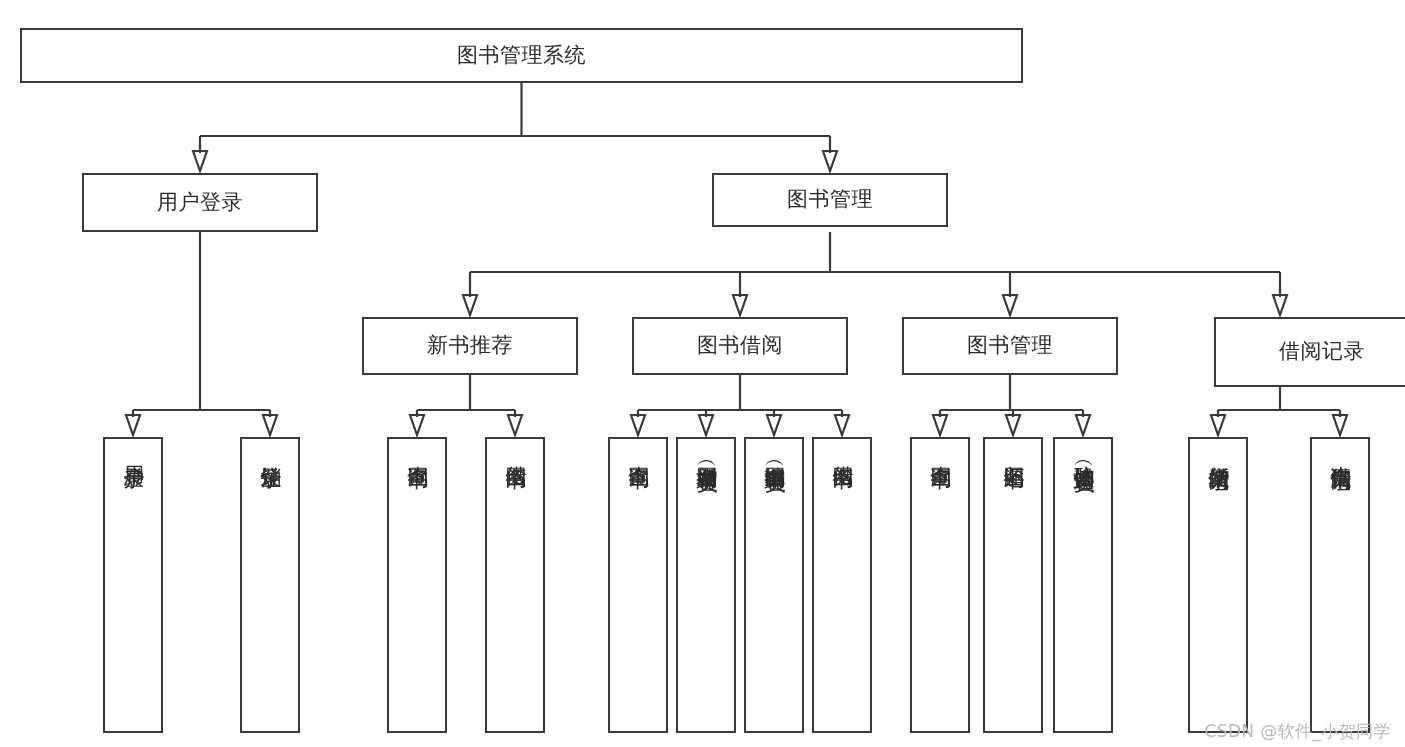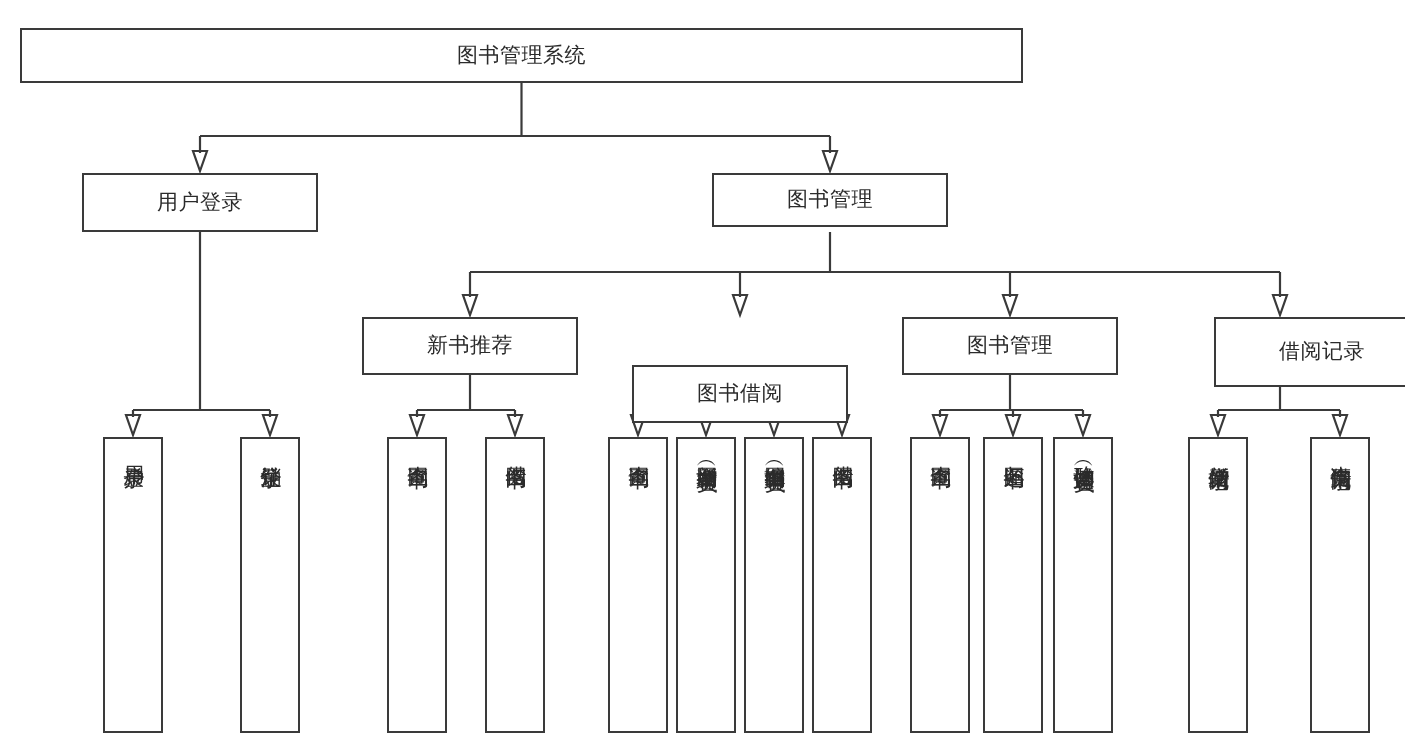--- a/index.html
+++ b/index.html
@@ -149,21 +149,21 @@
       </div>
       <div class="node-box node-h" id="node-login" style="left: 82px; top: 173px; width: 236px; height: 59px;">
         <span class="node-label">用户登录</span>
       </div>
       <div class="node-box node-h" id="node-bookmgmt" style="left: 712px; top: 173px; width: 236px; height: 54px;">
         <span class="node-label">图书管理</span>
       </div>
       <div class="node-box node-h" id="node-newbook" style="left: 362px; top: 317px; width: 216px; height: 58px; justify-content: center;">
         <span class="node-label">新书推荐</span>
       </div>
-      <div class="node-box node-h" id="node-borrow" style="left: 632px; top: 317px; width: 216px; height: 58px; margin-top: 48px;">
+      <div class="node-box node-h" id="node-borrow" style="left: 632px; top: 317px; width: 216px; height: 58px;">
         <span class="node-label">图书借阅</span>
       </div>
       <div class="node-box node-h" id="node-current" style="left: 902px; top: 317px; width: 216px; height: 58px;">
         <span class="node-label">图书管理</span>
       </div>
       <div class="node-box node-h" id="node-records" style="left: 1172px; top: 317px; width: 216px; height: 70px; margin-left: 42px;">
         <span class="node-label">借阅记录</span>
       </div>
       <div class="node-box node-v" id="node-leaf-login" style="left: 103px; top: 437px; width: 60px; height: 296px;">
         <span class="node-label">用户登录</span>
@@ -198,13 +198,14 @@
       <div class="node-box node-v" id="node-leaf-cu-confirm" style="left: 1053px; top: 437px; width: 60px; height: 296px;">
         <span class="node-label">确认归还（管理员）</span>
       </div>
       <div class="node-box node-v" id="node-leaf-rc-add" style="left: 1188px; top: 437px; width: 60px; height: 296px;">
         <span class="node-label">新增借阅记录</span>
       </div>
       <div class="node-box node-v" id="node-leaf-rc-query" style="left: 1310px; top: 437px; width: 60px; height: 296px;">
         <span class="node-label">查询借阅记录</span>
       </div>
     </div>
+  <div id="watermark">CSDN @软件_小贺同学</div>
 </div>
 
 </body></html>

